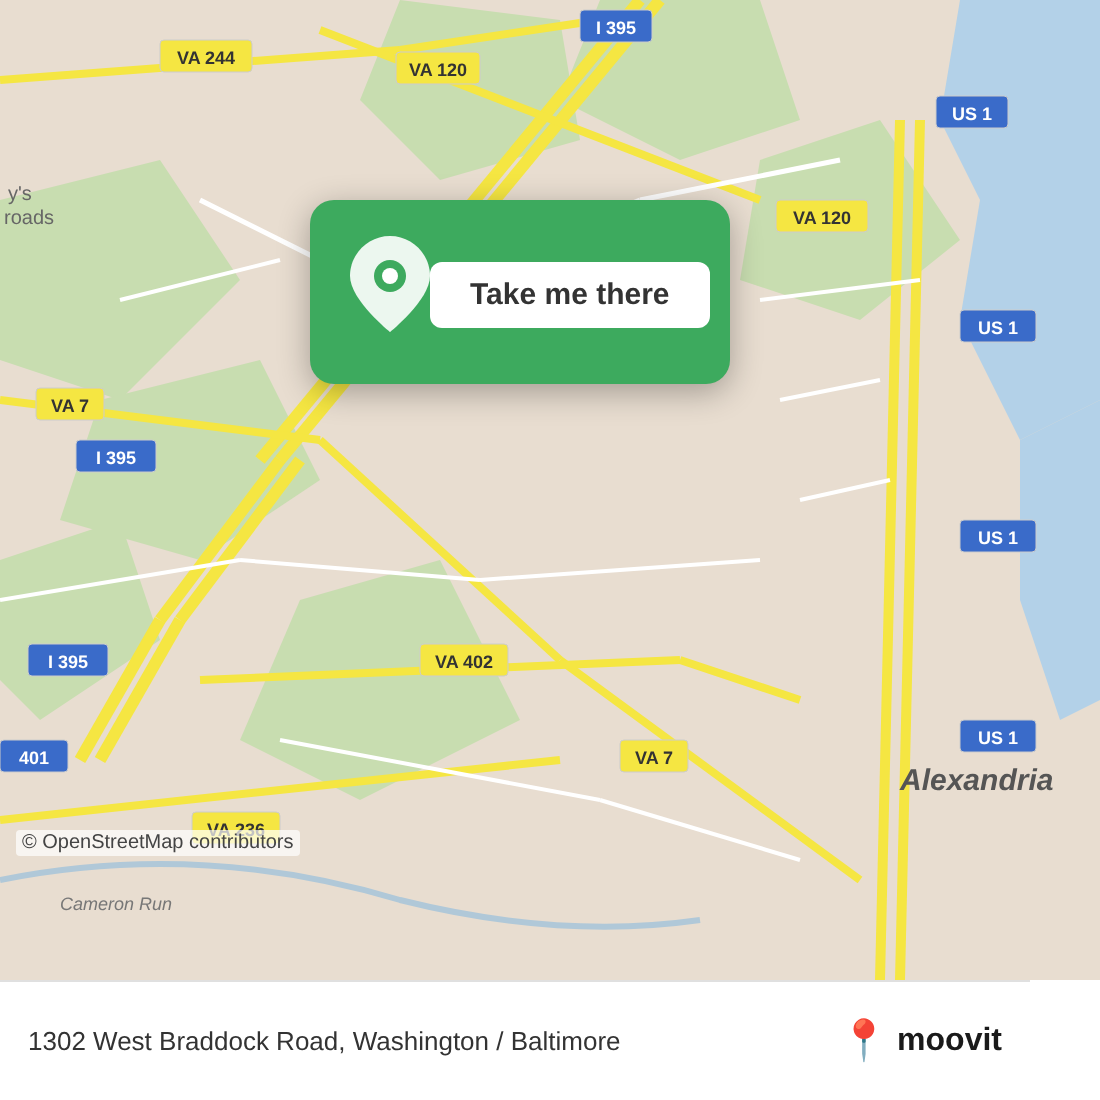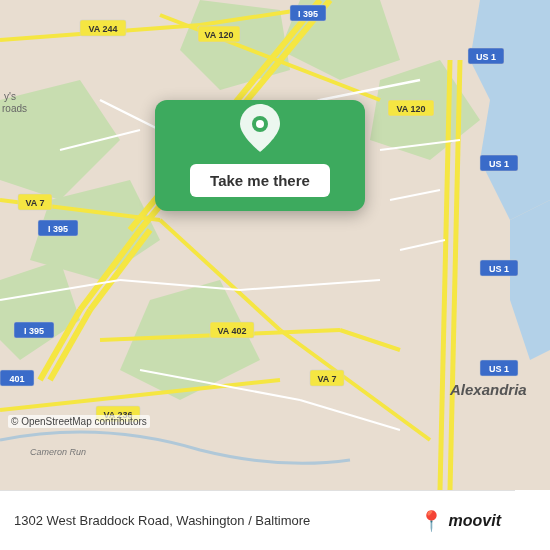--- a/index.html
+++ b/index.html
@@ -27,23 +27,23 @@
 
     
     #popup-card {
       position: absolute;
       top: 100px;
       left: 155px;
       width: 210px;
       background: #3daa5e;
       border-radius: 12px;
       display: flex;
-      flex-direction: column;
-      align-items: center;
-      padding: 2px 20px 14px;
+      flex-direction: row;
+      align-items: center;
+      padding: 16px 20px 14px;
       box-shadow: 0 4px 16px rgba(0,0,0,0.3);
     }
 
     #pin-icon-wrapper {
       width: 52px;
       height: 52px;
       display: flex;
       align-items: center;
       justify-content: center;
       margin-bottom: 10px;
@@ -88,21 +88,20 @@
     #moovit-pin {
       color: #e8473f;
       font-size: 20px;
       line-height: 1;
     }
 
     #moovit-logo-text {
       font-size: 16px;
       font-weight: 700;
       color: #1a1a1a;
-      font-style: italic;
     }
 
     #copyright-text {
       position: absolute;
       bottom: 62px;
       left: 8px;
       font-size: 10px;
       color: #444;
       background: rgba(255,255,255,0.7);
       padding: 1px 3px;

